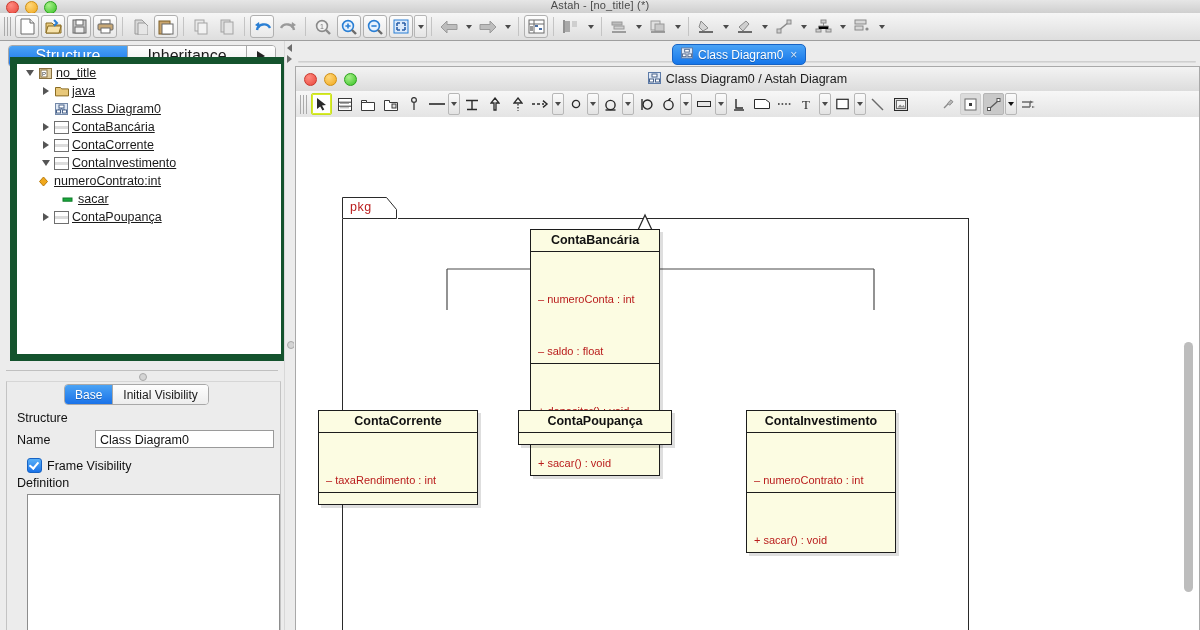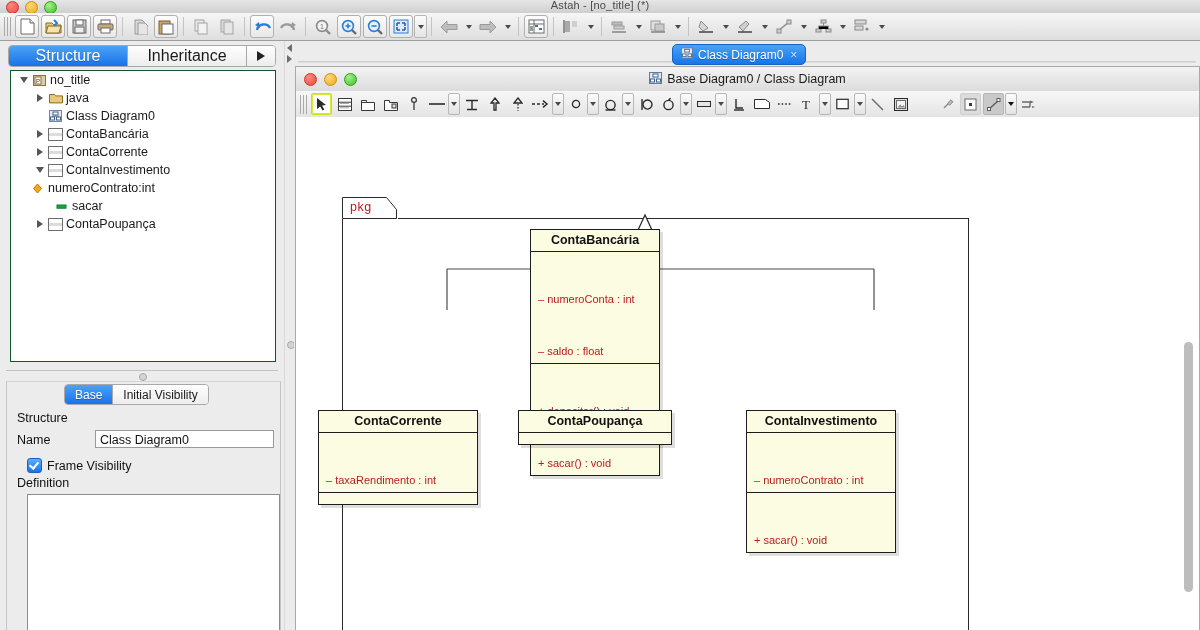--- a/index.html
+++ b/index.html
@@ -59,22 +59,22 @@
   .tabrow{position:absolute;left:8px;top:4px;width:266px;height:20px;
     display:flex;border:1px solid #a8a8a8;border-radius:4px;overflow:hidden;
     background:#fff;}
   .tab{flex:1;display:flex;align-items:center;justify-content:center;
     font-size:16px;height:100%;border-right:1px solid #a8a8a8;background:linear-gradient(to bottom,#fefefe,#ededed);}
   .tab:last-child{border-right:none;}
   .tab.sel{background:linear-gradient(to bottom,#4aa3f5,#1a72e8);color:#fff;text-shadow:0 1px 0 rgba(0,0,0,.25);}
   .tab.arrow{flex:0 0 28px;}
   .rtri{width:0;height:0;border-top:5px solid transparent;border-bottom:5px solid transparent;border-left:8px solid #222;}
 
-  .treebox{position:absolute;left:10px;top:29px;width:264px;height:290px;
-    background:#fff;border:1px solid #14532d;overflow:hidden;}
+  .treebox{position:absolute;left:10px;top:16px;width:264px;height:290px;
+    background:#fff;border:7px solid #14532d;overflow:hidden;text-decoration:underline;}
   .trow{display:flex;align-items:center;height:18px;padding-left:4px;font-size:12.5px;white-space:nowrap;}
   .twist{width:14px;display:flex;align-items:center;justify-content:center;}
   .twist .dn{width:0;height:0;border-left:4.5px solid transparent;border-right:4.5px solid transparent;border-top:6px solid #555;}
   .twist .rt{width:0;height:0;border-top:4.5px solid transparent;border-bottom:4.5px solid transparent;border-left:6px solid #555;}
   .ticon{width:17px;display:flex;align-items:center;justify-content:center;}
   .tlabel{padding-left:2px;}
 
   .splitterh{position:absolute;left:6px;top:329px;width:272px;height:11px;}
   .splitterh .knob{position:absolute;left:50%;top:3px;margin-left:-3px;width:6px;height:6px;border-radius:50%;
     background:#d4d4d4;border:1px solid #a9a9a9;}
@@ -585,21 +585,21 @@
         </div>
         <div class="ttl">
           <span>
             <svg width="13" height="12" viewBox="0 0 13 12">
                 <rect x="0.5" y="0.5" width="12" height="11" fill="#dfe8f4" stroke="#5d7ba8"></rect>
                 <rect x="4" y="2" width="5" height="3" fill="#fff" stroke="#49628a"></rect>
                 <rect x="1.5" y="7" width="4" height="3" fill="#fff" stroke="#49628a"></rect>
                 <rect x="7.5" y="7" width="4" height="3" fill="#fff" stroke="#49628a"></rect>
               </svg>
           </span>
-          <span>Base Diagram0 / Class Diagram</span>
+          <span>Class Diagram0 / Astah Diagram</span>
         </div>
       </div>
 
       <div class="difftoolbar">
         <div class="grip"></div>
 
         <div class="dbtn sel">
           <svg width="12" height="14" viewBox="0 0 12 14">
               <path d="M1 1l9 7-4 .6 2.3 4-1.8 1-2.3-4L1 12z" fill="#2a2a2a"></path>
             </svg>

